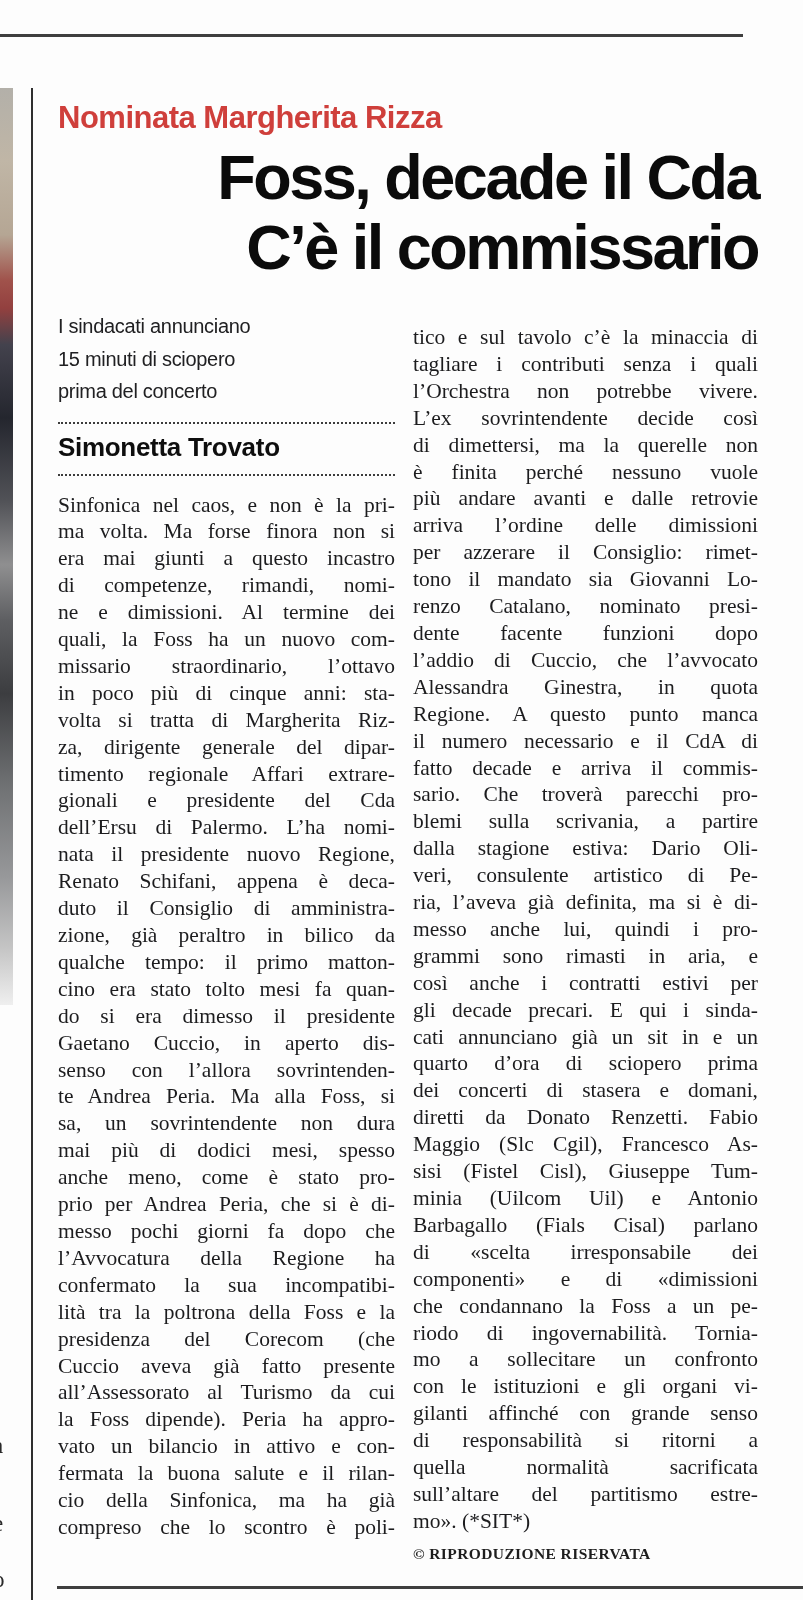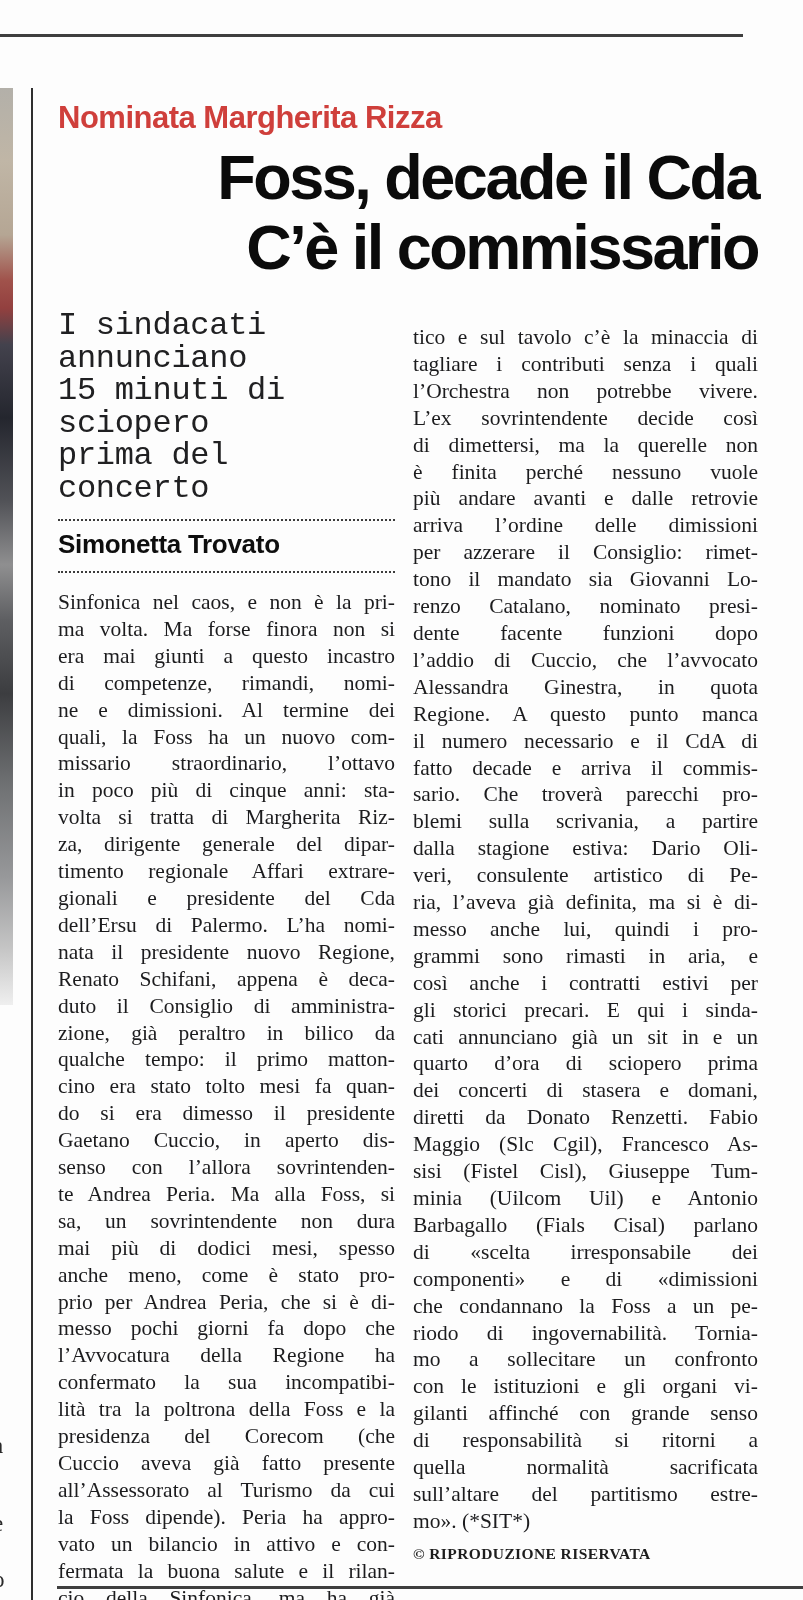--- a/index.html
+++ b/index.html
@@ -54,22 +54,22 @@
     font-family: "Liberation Sans", sans-serif;
     font-weight: bold; font-size: 63px; line-height: 70px;
     color: #0b0b0b; letter-spacing: -2.5px; text-align: right;
   }
 
   .content { display: flex; margin-top: 28px; }
   .col-left  { width: 337px; margin-right: 18px; }
   .col-right { width: 345px; }
 
   .standfirst-line {
-    font-family: Liberation Mono, monospace;
-    font-size: 32px; line-height: 32.5px; color: #202022;
+    font-family: Liberation Sans, sans-serif;
+    font-size: 20px; line-height: 32.5px; color: #202022;
     letter-spacing: -0.3px;
   }
   .dotted { border-top: 2px dotted #3c3c3c; height: 0; }
   .dotted.rule-top { margin-top: 14px; }
   .dotted.rule-bottom { margin-top: 12px; }
   .byline {
     margin-top: 8px;
     font-family: "Liberation Sans", sans-serif;
     font-weight: bold; font-size: 26px; line-height: 30px;
     color: #0e0e0e; letter-spacing: -0.3px;
@@ -187,21 +187,21 @@
           <div class="bodyline">il numero necessario e il CdA di</div>
           <div class="bodyline">fatto decade e arriva il commis-</div>
           <div class="bodyline">sario. Che troverà parecchi pro-</div>
           <div class="bodyline">blemi sulla scrivania, a partire</div>
           <div class="bodyline">dalla stagione estiva: Dario Oli-</div>
           <div class="bodyline">veri, consulente artistico di Pe-</div>
           <div class="bodyline">ria, l’aveva già definita, ma si è di-</div>
           <div class="bodyline">messo anche lui, quindi i pro-</div>
           <div class="bodyline">grammi sono rimasti in aria, e</div>
           <div class="bodyline">così anche i contratti estivi per</div>
-          <div class="bodyline">gli storici precari. E qui i sinda-</div>
+          <div class="bodyline">gli decade precari. E qui i sinda-</div>
           <div class="bodyline">cati annunciano già un sit in e un</div>
           <div class="bodyline">quarto d’ora di sciopero prima</div>
           <div class="bodyline">dei concerti di stasera e domani,</div>
           <div class="bodyline">diretti da Donato Renzetti. Fabio</div>
           <div class="bodyline">Maggio (Slc Cgil), Francesco As-</div>
           <div class="bodyline">sisi (Fistel Cisl), Giuseppe Tum-</div>
           <div class="bodyline">minia (Uilcom Uil) e Antonio</div>
           <div class="bodyline">Barbagallo (Fials Cisal) parlano</div>
           <div class="bodyline">di «scelta irresponsabile dei</div>
           <div class="bodyline">componenti» e di «dimissioni</div>

